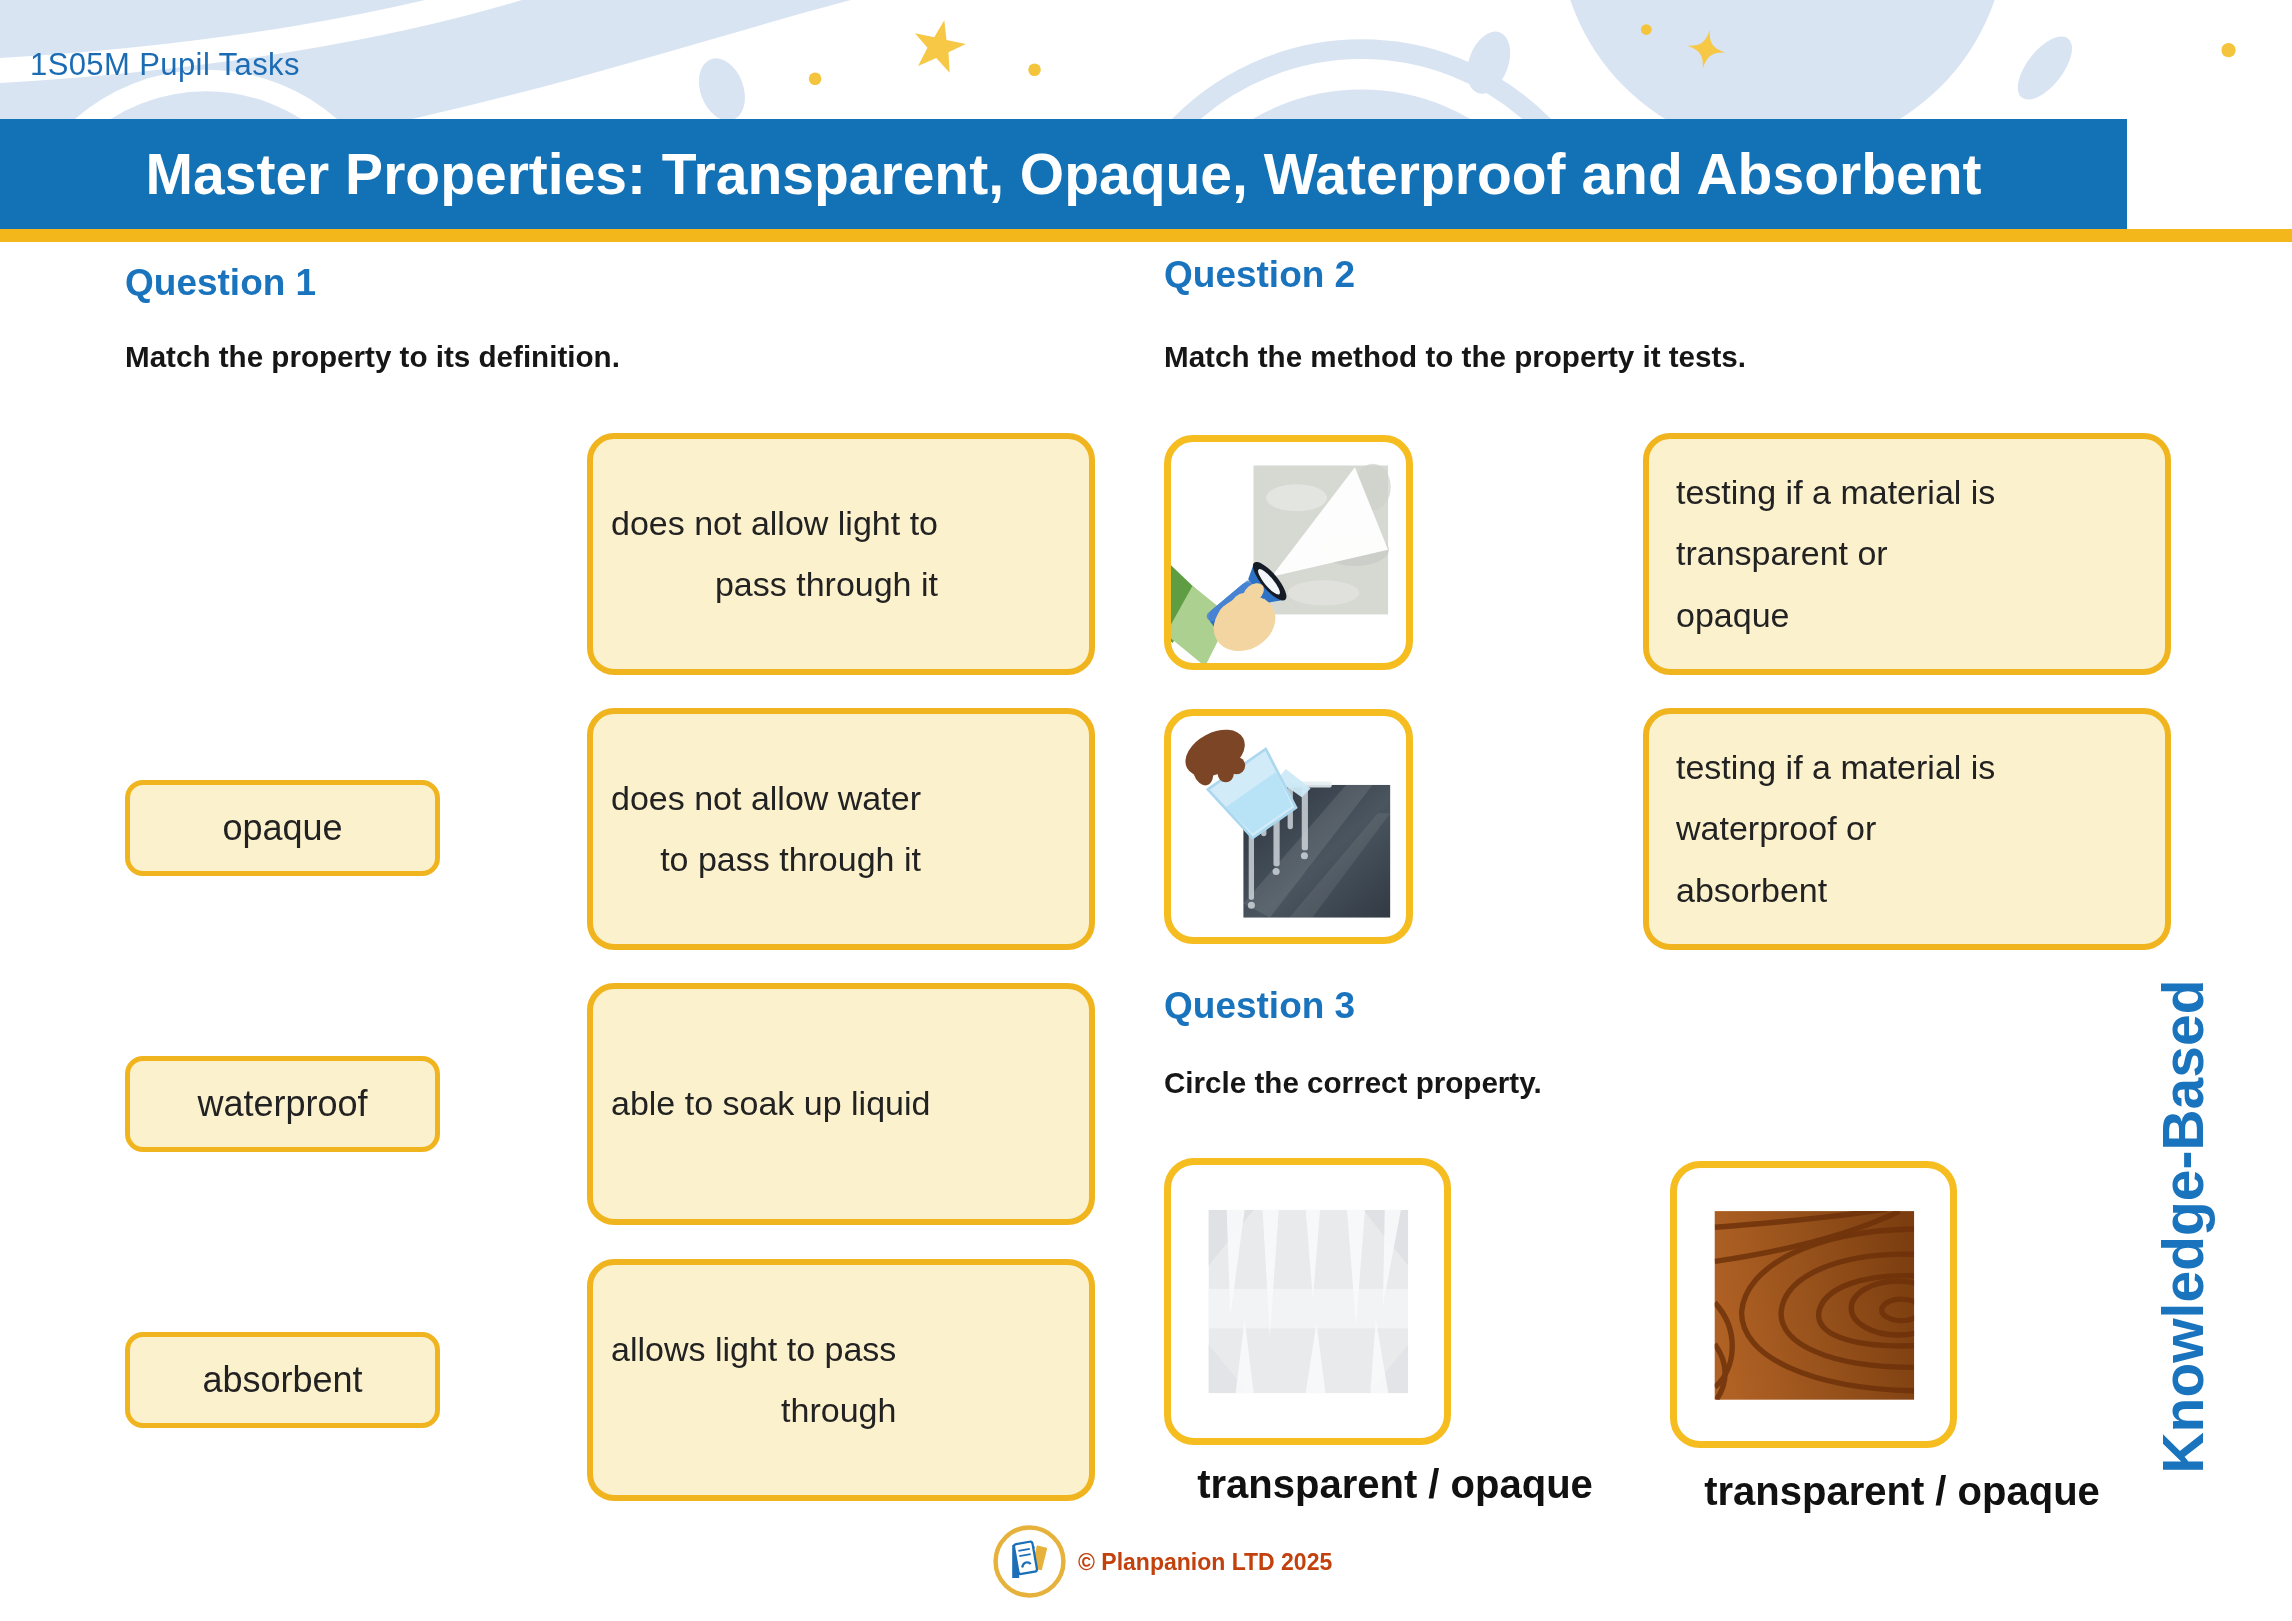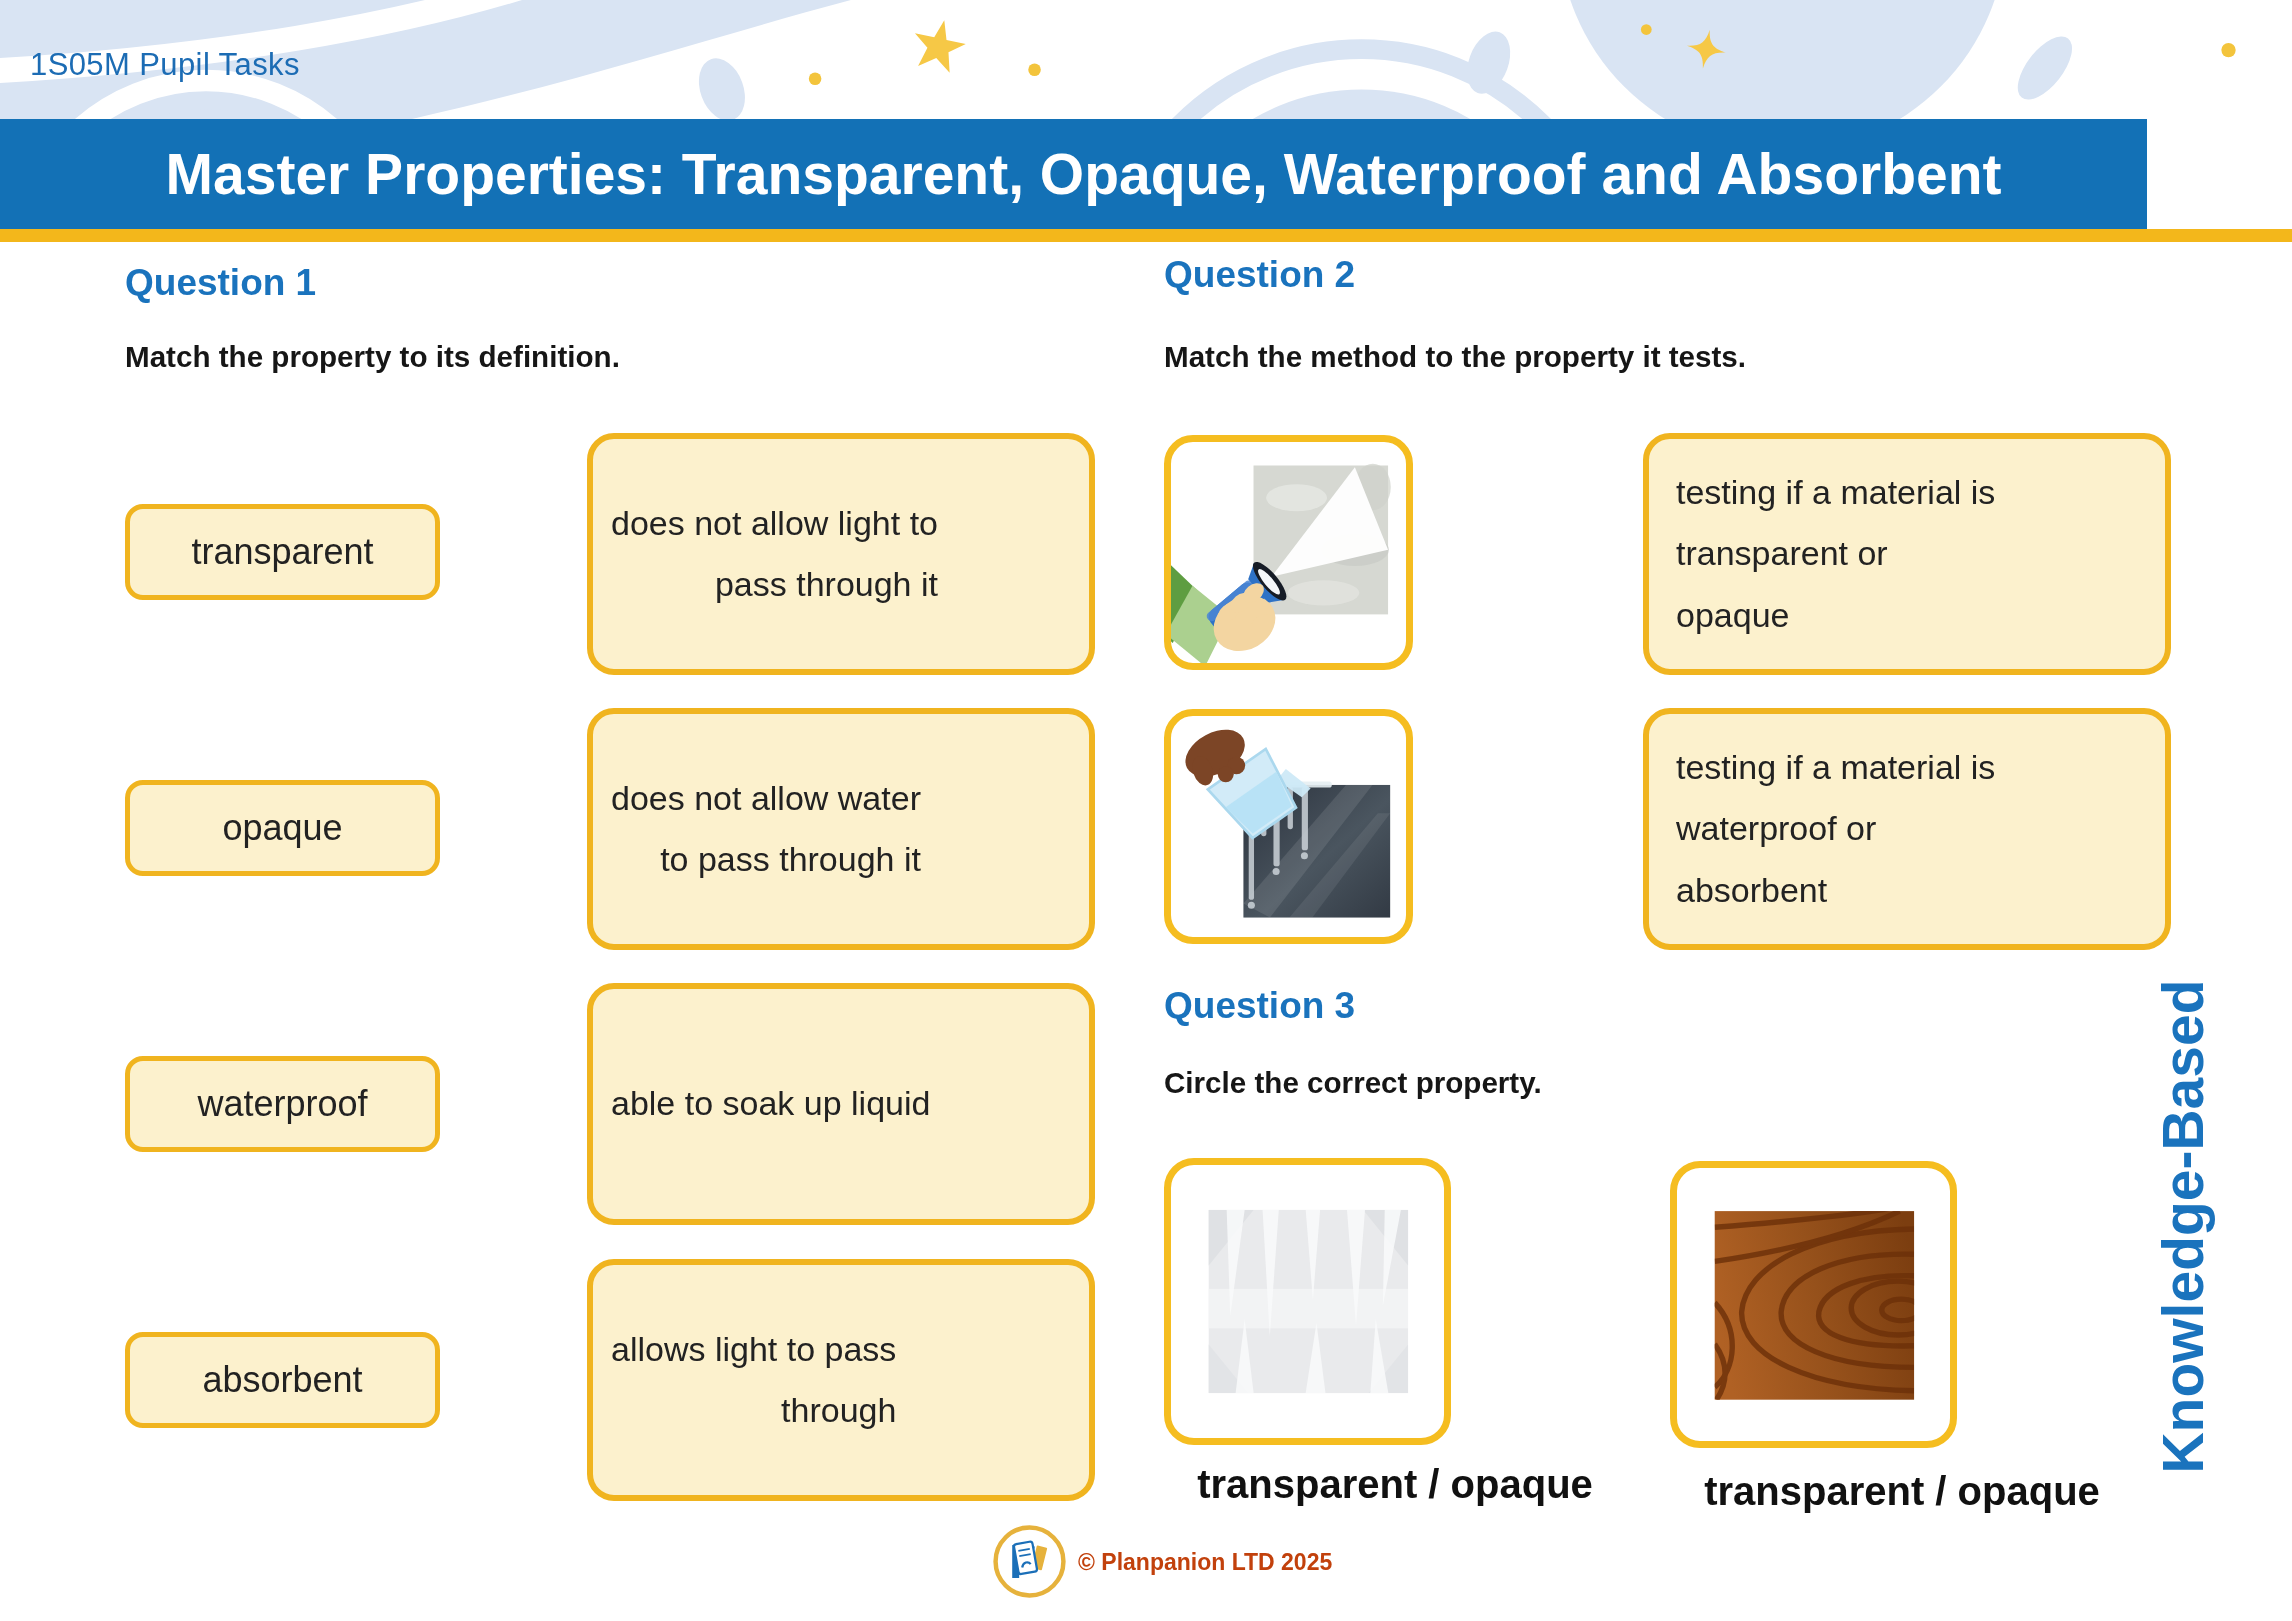--- a/index.html
+++ b/index.html
@@ -6,21 +6,21 @@
   .page{position:relative;width:2293px;height:1621px;background:#ffffff;overflow:hidden;
         font-family:"Liberation Sans",sans-serif;}
 
   
   .band{position:absolute;left:0;top:0;width:2293px;height:119px;}
   .course-label{position:absolute;left:30px;top:47px;font-size:31px;font-weight:normal;
                 color:#1c6cb4;letter-spacing:0.4px;}
 
   
   .titlebar{position:absolute;left:0;top:119px;width:2127px;height:110px;background:#1371b6;
-            display:flex;align-items:center;justify-content:center;padding-left:20px;}
+            display:flex;align-items:center;justify-content:center;}
   .titlebar .t{color:#ffffff;font-size:57px;font-weight:bold;white-space:nowrap;}
   .gold-rule{position:absolute;left:0;top:229px;width:2293px;height:13.4px;background:#f3b71b;}
 
   
   .q-heading{position:absolute;font-size:37px;font-weight:bold;color:#1a73bd;}
   .q-instruction{position:absolute;font-size:29.6px;font-weight:bold;color:#161616;}
 
   
   .prop-box{position:absolute;left:125px;width:315px;height:96px;background:#fcf1cd;
             border:5.4px solid #f0b41f;border-radius:18px;box-sizing:border-box;
@@ -84,21 +84,20 @@
   <div class="course-label">1S05M Pupil Tasks</div>
 
   <div class="titlebar">
     <div class="t">Master Properties: Transparent, Opaque, Waterproof and Absorbent</div>
   </div>
   <div class="gold-rule"></div>
 
   <div class="q-heading" style="left:125px;top:262px">Question 1</div>
   <div class="q-instruction" style="left:125px;top:340px">Match the property to its definition.</div>
 
-  <div class="prop-box" style="top:504px">transparent</div>
   <div class="prop-box" style="top:780px">opaque</div>
   <div class="prop-box" style="top:1056px">waterproof</div>
   <div class="prop-box" style="top:1332px">absorbent</div>
 
   <div class="def-box" style="top:433px">does not allow light to
 pass through it</div>
   <div class="def-box" style="top:708px">does not allow water
 to pass through it</div>
   <div class="def-box" style="top:983px">able to soak up liquid</div>
   <div class="def-box" style="top:1259px">allows light to pass

